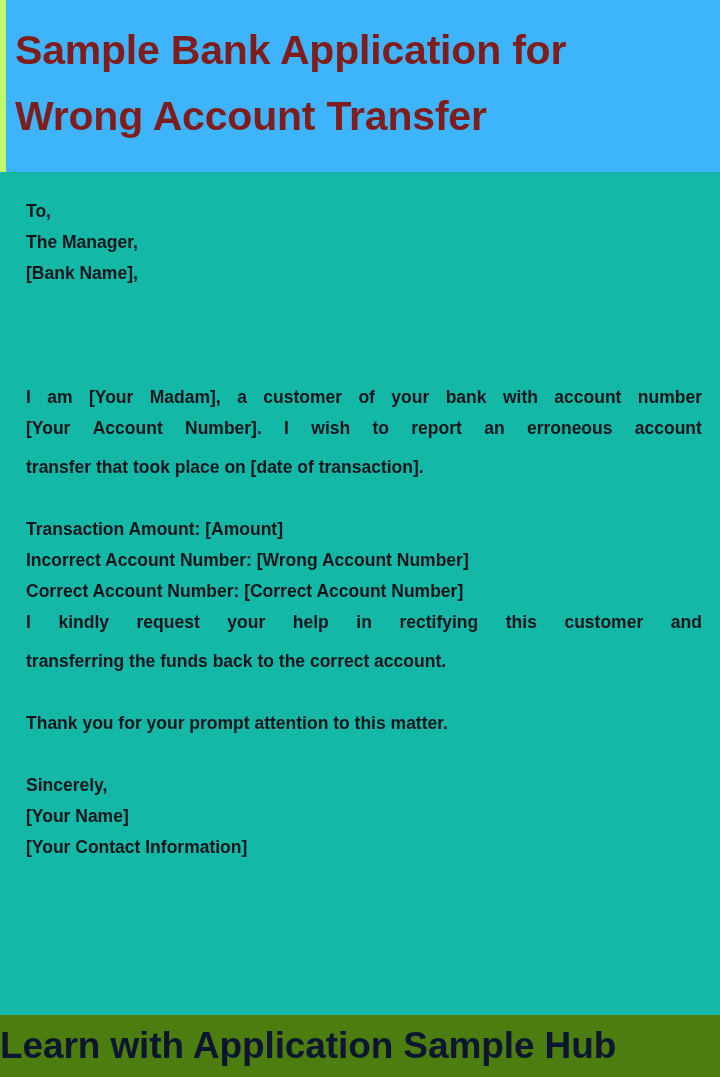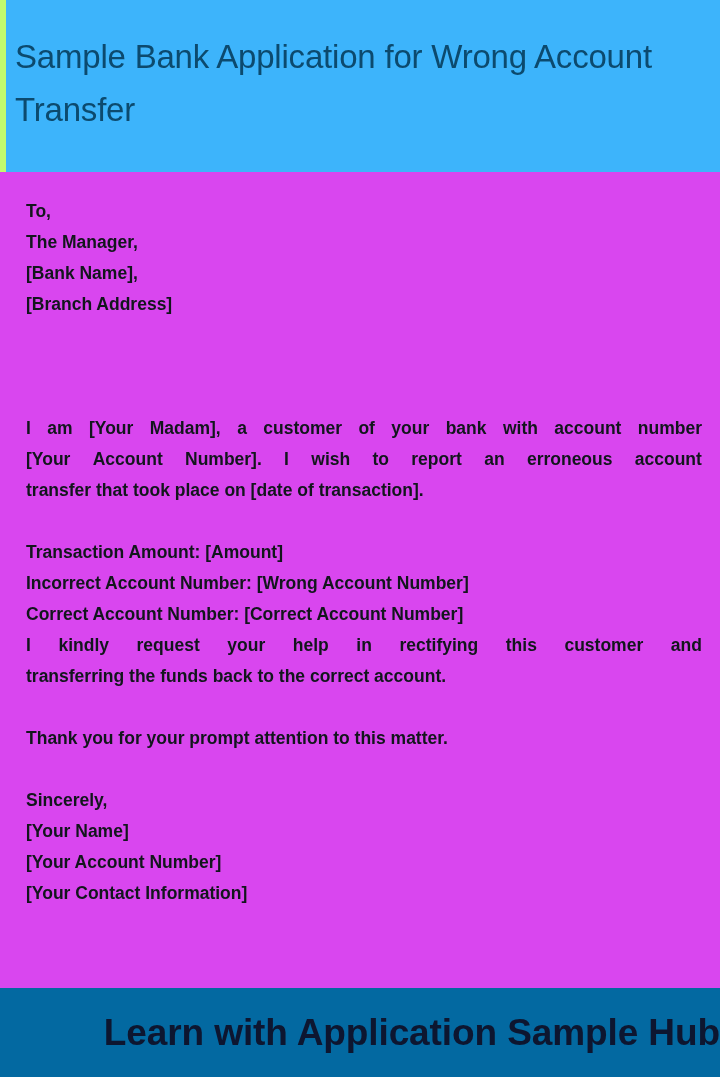--- a/index.html
+++ b/index.html
@@ -29,34 +29,34 @@
     position:relative;
     height:172px;
     background:#3db4fb;
     margin-left:6px;          
     flex:0 0 auto;
     display:flex;
     align-items:center;
   }
 
   .header-title {
-    font-size:33px;
-    font-weight:normal;
-    color:#0c4a6e;
+    font-size:41px;
+    font-weight:bold;
+    color:#7f1d1d;
     line-height:1.62;
     letter-spacing:-0.2px;
     padding:0 18px 0 9px;
     margin-top:-6px;
     width:680px;
   }
 
   
   .letter-body {
     flex:1 1 auto;
-    background:#d946ef;
+    background:#14b8a6;
     padding:24px 20px 0 26px;
     color:#12161c;
     font-size:17.5px;
     font-weight:bold;
     line-height:31px;
     position:relative;
   }
 
   .block {
     margin:0;
@@ -65,30 +65,30 @@
   .gap { height:31px; }
 
   .line { white-space:nowrap; }
 
   
   .jline {
     display:flex;
     width:676px;
     justify-content:space-between;
   }
-  .jline.nojust { display:block; }
+  .jline.nojust { display:block;margin-top:8px; }
 
   
   .footer-banner {
     flex:0 0 auto;
-    height:89px;
-    background:#0369a1;
+    height:62px;
+    background:#4d7c0f;
     display:flex;
     align-items:center;
-    justify-content:flex-end;
+    justify-content:flex-start;
   }
 
   .footer-title {
     font-size:37px;
     font-weight:bold;
     color:#0d1630;
     letter-spacing:-0.1px;
     white-space:nowrap;
   }
 </style>
@@ -100,21 +100,20 @@
   <div class="header-banner">
     <div class="header-title">Sample Bank Application for Wrong Account Transfer</div>
   </div>
 
   <div class="letter-body">
 
     <div class="block">
       <div class="line">To,</div>
       <div class="line">The Manager,</div>
       <div class="line">[Bank Name],</div>
-      <div class="line">[Branch Address]</div>
     </div>
 
     <div class="gap"></div>
 
 
     <div class="gap"></div>
 
 
     <div class="gap"></div>
 
@@ -171,21 +170,20 @@
 
     <div class="gap"></div>
 
     <div class="line">Thank you for your prompt attention to this matter.</div>
 
     <div class="gap"></div>
 
     <div class="block">
       <div class="line">Sincerely,</div>
       <div class="line">[Your Name]</div>
-      <div class="line">[Your Account Number]</div>
       <div class="line">[Your Contact Information]</div>
     </div>
 
   </div>
 
   <div class="footer-banner">
     <div class="footer-title">Learn with Application Sample Hub</div>
   </div>
 
 </div>

